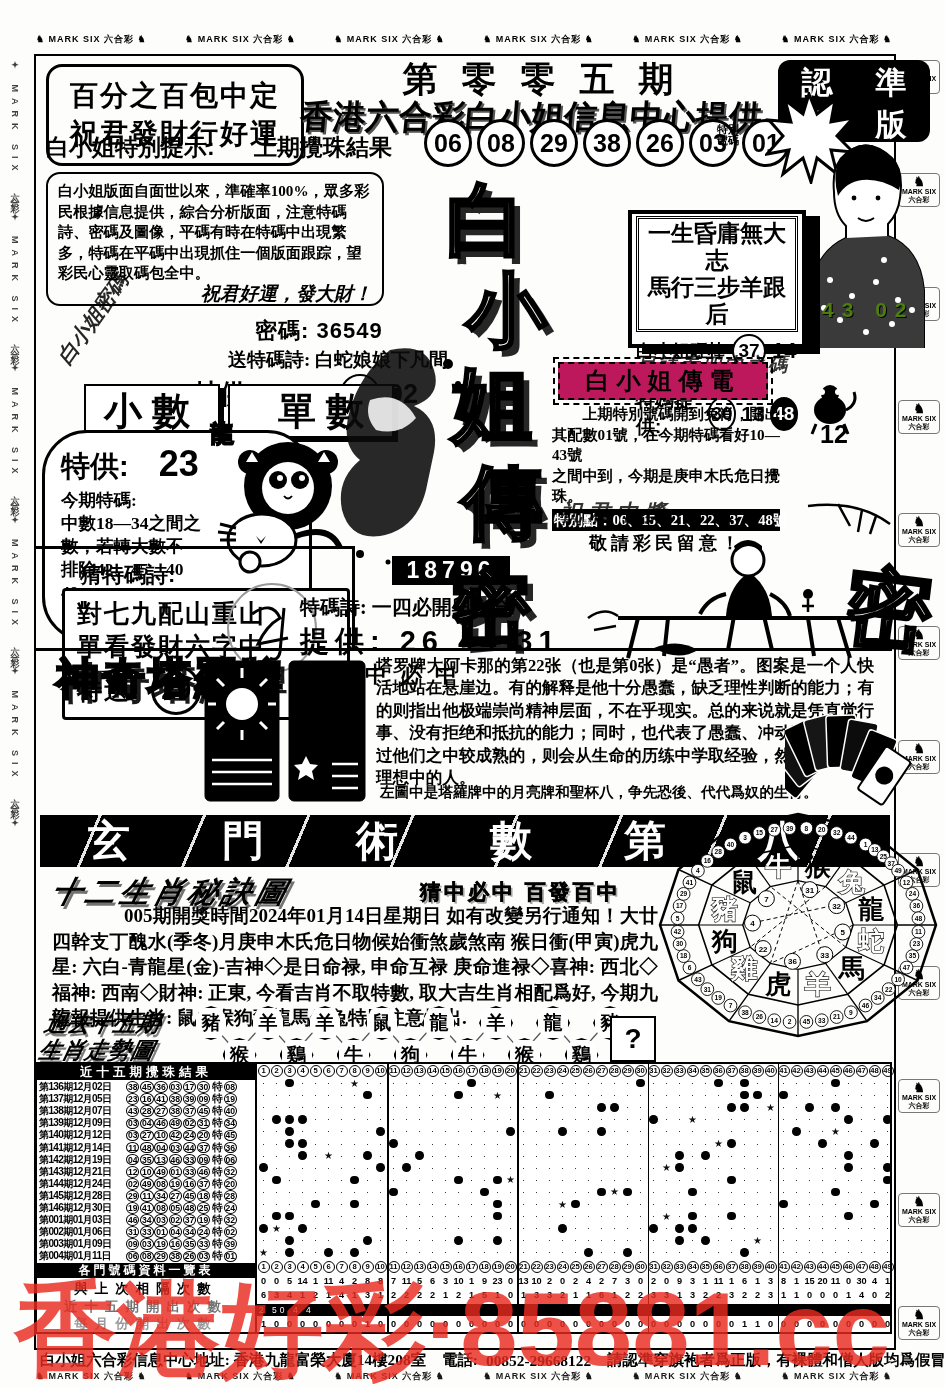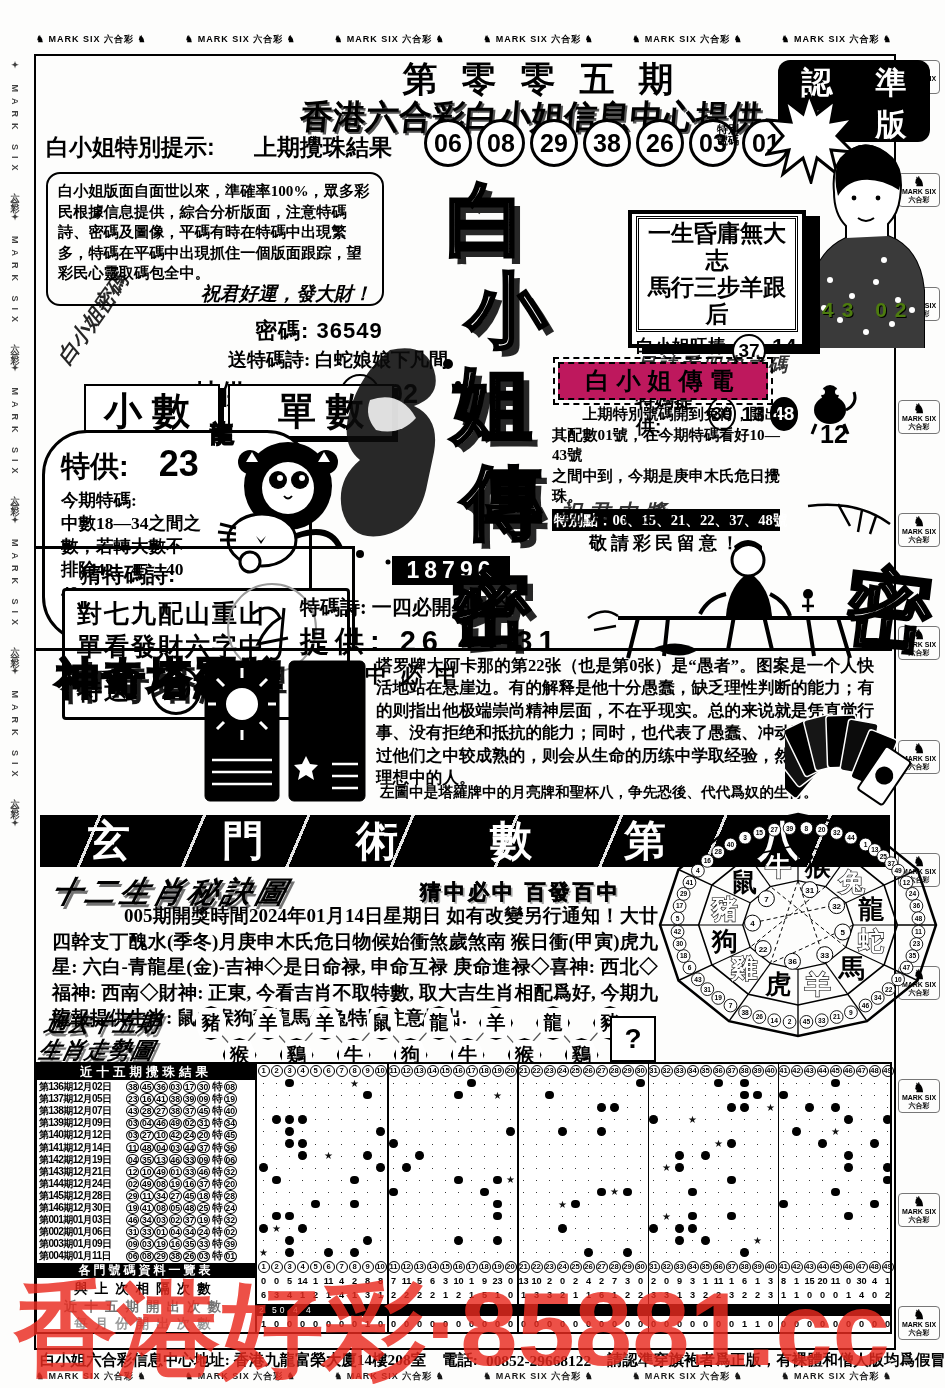--- a/index.html
+++ b/index.html
@@ -44,21 +44,21 @@
   #tegongRow{left:193px;top:374px;font-size:27px;font-weight:900;display:flex;align-items:center;gap:8px;}
   .midcirc{width:36px;height:36px;border:2.5px solid #000;border-radius:50%;display:inline-flex;
            align-items:center;justify-content:center;font-size:22px;font-weight:900;background:#fff;}
   #handNote{left:40px;top:305px;transform:rotate(-55deg);font-size:21px;font-style:italic;font-weight:bold;opacity:.85;}
   
   #photo{left:800px;top:140px;width:128px;height:208px;}
   #photoNums{left:822px;top:298px;font-size:21px;font-weight:900;color:#4d7c0f;text-shadow:1px 1px 0 #000;letter-spacing:8px;}
   #rightPanel{left:628px;top:210px;width:178px;height:138px;border:4px solid #000;background:#fff;
               box-shadow:14px 6px 0 #000;padding:2px 4px;box-sizing:border-box;}
   #rpPoem{border:3px double #000;text-align:center;font-size:23px;font-weight:900;line-height:27px;padding:1px 0;}
-  #rpWang{display:flex;gap:6px;font-size:18px;font-weight:900;margin-top:2px;}
+  #rpWang{display:flex;align-items:center;gap:6px;font-size:18px;font-weight:900;margin-top:2px;}
   #rpMid{font-size:14px;font-weight:900;opacity:.7;letter-spacing:1px;margin-top:1px;}
   #rpTema{display:flex;align-items:center;gap:5px;font-size:19px;font-weight:900;margin-top:1px;}
   .smcirc{width:30px;height:30px;border:2.5px solid #000;border-radius:50%;display:inline-flex;align-items:center;
           justify-content:center;font-size:19px;font-weight:900;background:#fff;}
   .smcirc.inv{background:#000;color:#fff;}
   #rpNote{left:636px;top:352px;font-size:19px;font-weight:900;font-style:italic;opacity:.8;letter-spacing:3px;}
   
   #boxSmall,#boxOdd{width:132px;height:50px;border:2.5px solid #000;box-shadow:4px 4px 0 #000;display:flex;
           align-items:center;justify-content:center;font-size:38px;font-weight:900;letter-spacing:10px;background:#fff;}
   #boxSmall{left:84px;top:384px;} #boxOdd{left:228px;top:384px;padding-left:30px;}
@@ -239,20 +239,24 @@
         <div>六合彩</div>
       </div>
       <div class="stampV">
         <div class="kn">♞</div>
         <div>MARK SIX</div>
         <div>六合彩</div>
       </div>
     </div>
   <div class="abs" id="leftStrip">✦ MARK SIX 六合彩 ✦ MARK SIX 六合彩 ✦ MARK SIX 六合彩 ✦ MARK SIX 六合彩 ✦ MARK SIX 六合彩 ✦</div>
 
+  <div class="abs" id="promoBox">
+    <div>百分之百包中定</div>
+    <div>祝君發財行好運</div>
+  </div>
   <div class="abs" id="issueTitle">第零零五期</div>
   <div class="abs" id="mainTitle">香港六合彩白小姐信息中心提供</div>
   <div class="abs" id="genuineBadge">
       <span>認</span>
       <span>準</span>
       <span>正</span>
       <span>版</span>
     </div>
   <div class="abs" id="tipLabel">白小姐特別提示:</div>
   <div class="abs" id="lastLabel">上期攪珠結果</div>

